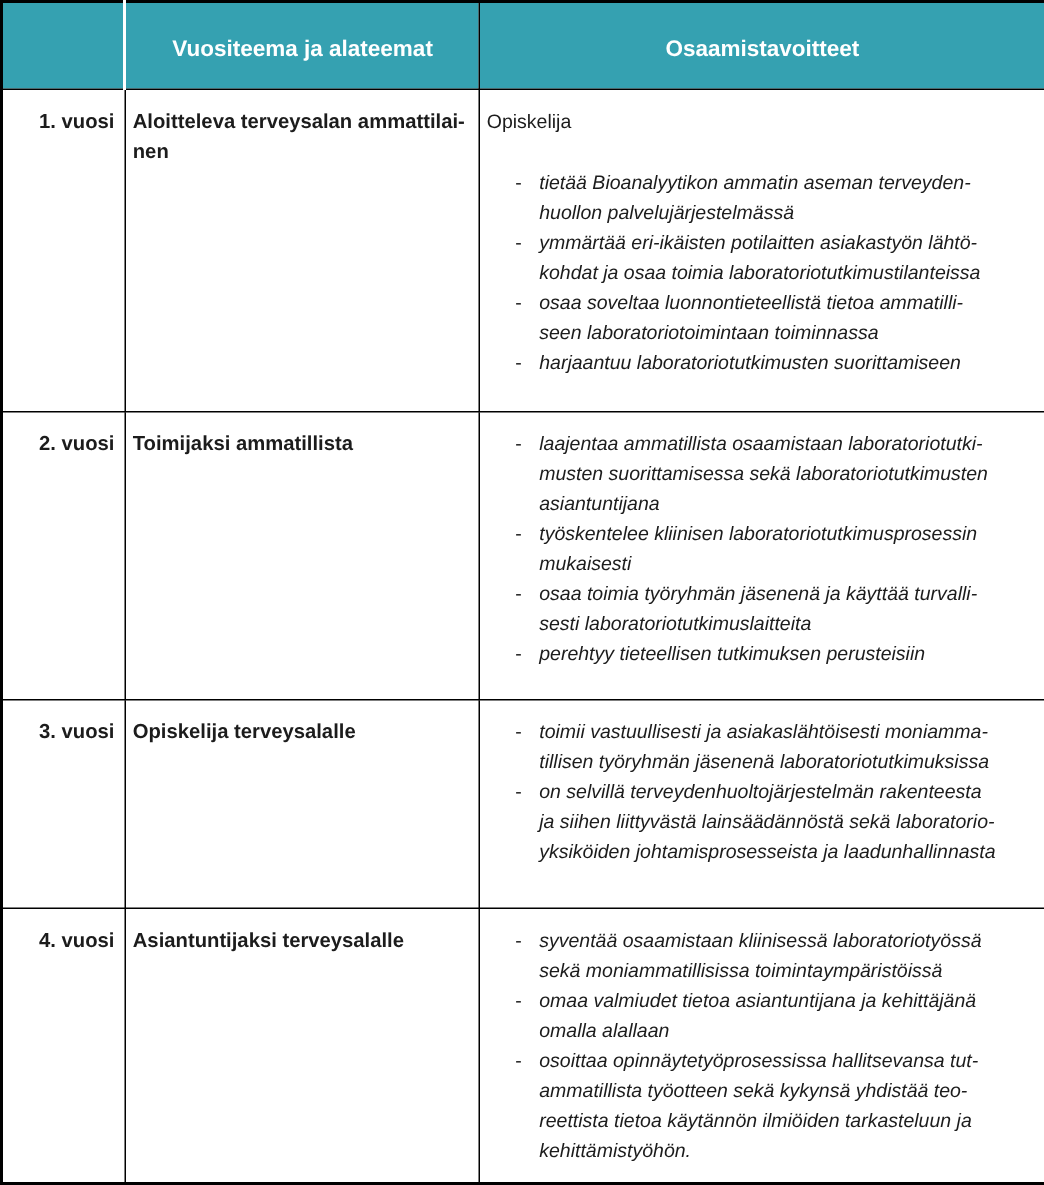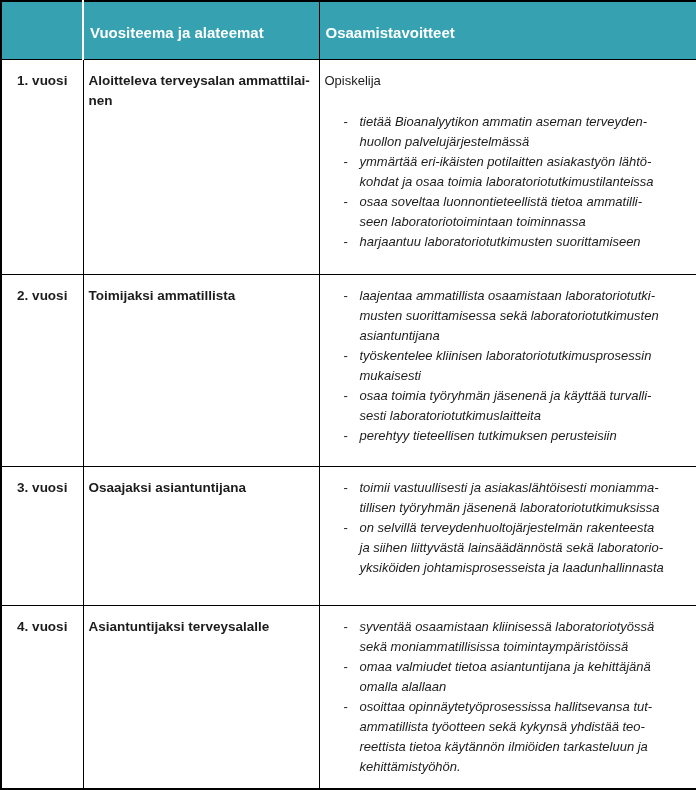--- a/index.html
+++ b/index.html
@@ -21,32 +21,31 @@
     font-size: 13px;
     line-height: 20px;
     overflow: hidden;
   }
   
   .grid thead th {
     background: var(--accent, #35a1b1);
     color: #fff;
     font-size: 15px;
     font-weight: bold;
-    text-align: left;
+    text-align: center;
     vertical-align: middle;
     padding: 6px 5px 0 6px;
     height: 58px;
   }
   .grid thead th.hc1 { border-right: 2.5px solid #fff; }
   
   td.year {
     font-weight: bold;
     font-size: 13.5px;
-    padding-left: 5px;
-    text-align: center;
+    padding-left: 24px;
   }
   
   td.theme {
     font-weight: bold;
     font-size: 13.5px;
     white-space: pre-line;
   }
   
   td.objectives { padding-right: 0; }
   .intro { margin: 0 0 21px 0; }
@@ -128,21 +127,21 @@
             <li>
               <span class="dash">-</span>
               <span class="btxt">perehtyy tieteellisen tutkimuksen perusteisiin</span>
             </li>
           </ul>
         </td>
       </tr>
 
       <tr style="height:137px">
         <td class="year">3. vuosi</td>
-        <td class="theme">Osaajaksi asiantuntijana</td>
+        <td class="theme">Opiskelija terveysalalle</td>
         <td class="objectives">
           <ul class="blist">
             <li>
               <span class="dash">-</span>
               <span class="btxt">toimii vastuullisesti ja asiakaslähtöisesti moniamma-
 tillisen työryhmän jäsenenä laboratoriotutkimuksissa</span>
             </li>
             <li>
               <span class="dash">-</span>
               <span class="btxt">on selvillä terveydenhuoltojärjestelmän rakenteesta

